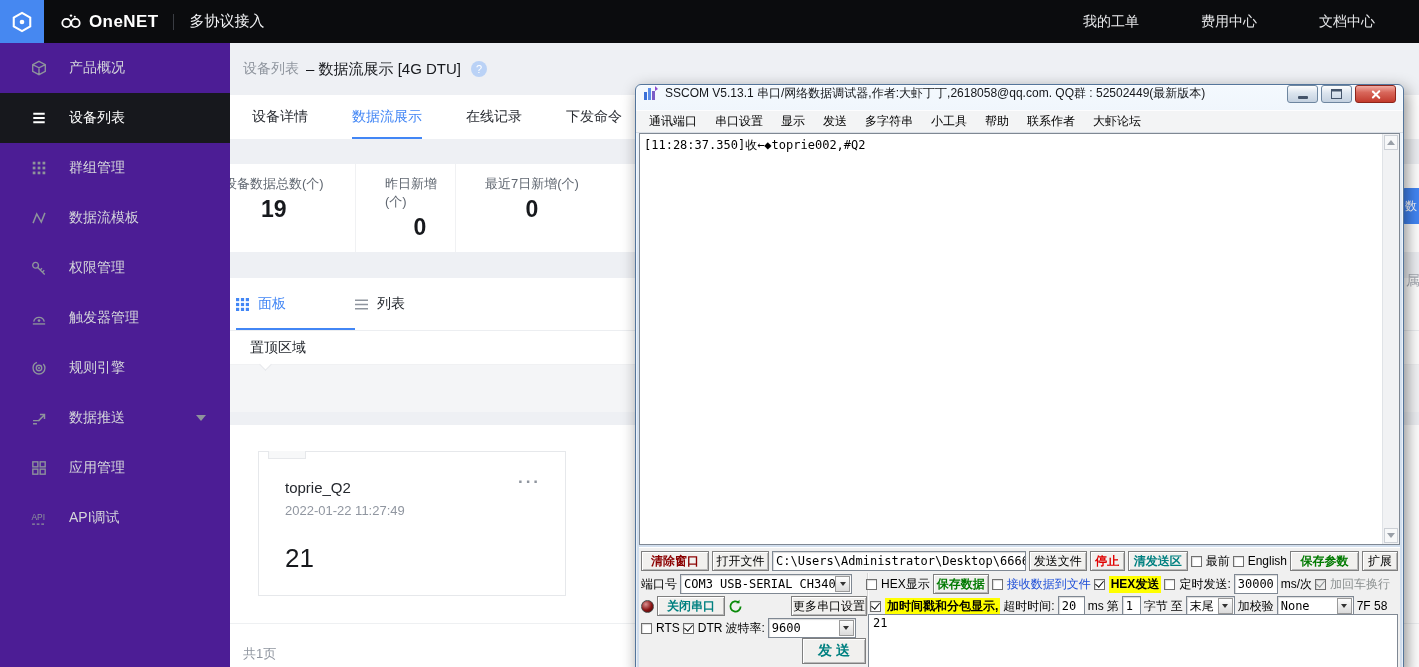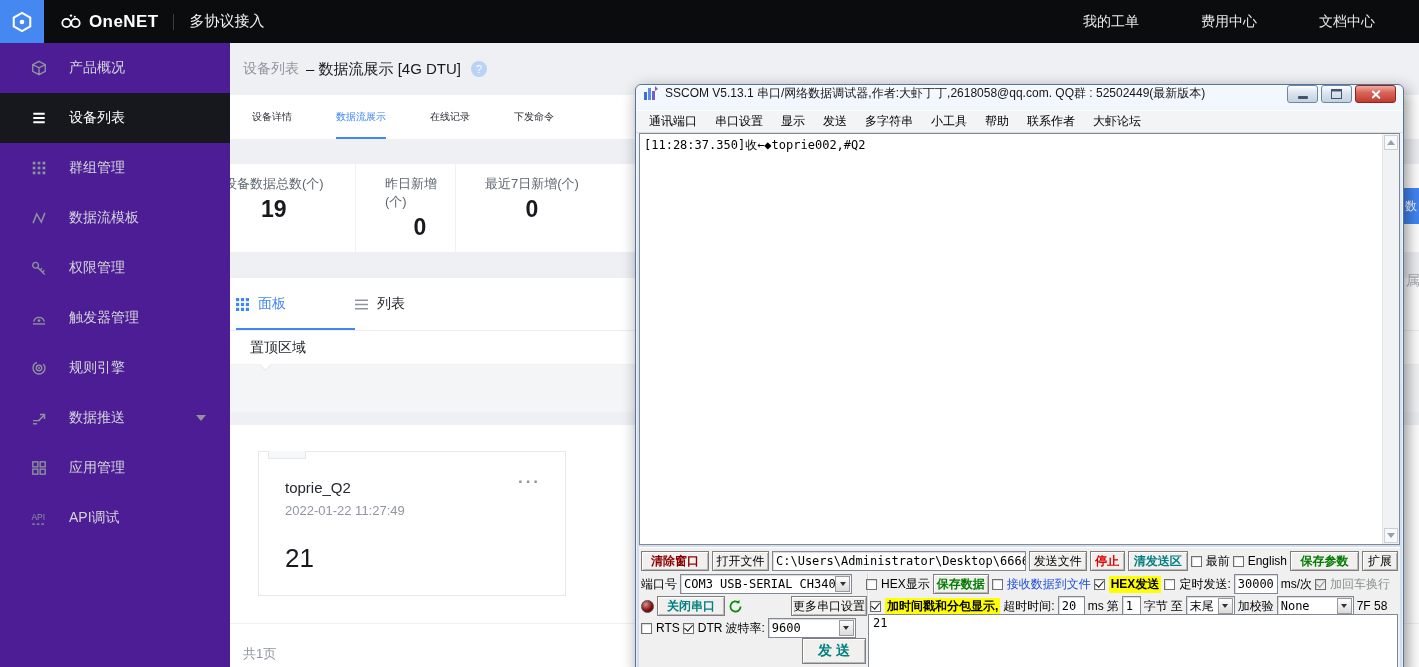--- a/index.html
+++ b/index.html
@@ -29,21 +29,21 @@
 
   
   .main{position:absolute;left:195px;top:43px;right:0;bottom:0;z-index:1}
   .breadcrumb{height:52px;display:flex;align-items:center;padding-left:48px;gap:7px;font-size:14px}
   .bc-prefix{color:#8f959e}
   .bc-current{color:#17191d;font-weight:normal;font-size:15px}
   .help-badge{width:16px;height:16px;border-radius:50%;background:#bad2f6;color:#fff;
               font-size:11px;display:flex;align-items:center;justify-content:center;margin-left:3px;cursor:pointer}
 
   .tabbar{background:#fff;height:44px;display:flex;padding-left:57px;gap:44px}
-  .tab{display:flex;align-items:center;font-size:10px;color:#2b2e34;cursor:pointer}
+  .tab{display:flex;align-items:center;font-size:14px;color:#2b2e34;cursor:pointer}
   .tab.active{color:#4286f5;box-shadow:inset 0 -2px 0 #4286f5}
 
   .stats-card{background:#fff;margin-top:25px;height:88px;display:flex}
   .stat{padding-top:11px;padding-left:29px;box-sizing:border-box}
   .stat+.stat{border-left:1px solid #f0f1f3}
   .stat:nth-child(1){width:160px}
   .stat:nth-child(2){width:100px}
   .stat:nth-child(3){width:140px}
   .stat-inner{display:inline-block}
   .stat-label{font-size:13px;color:#5f6670}

